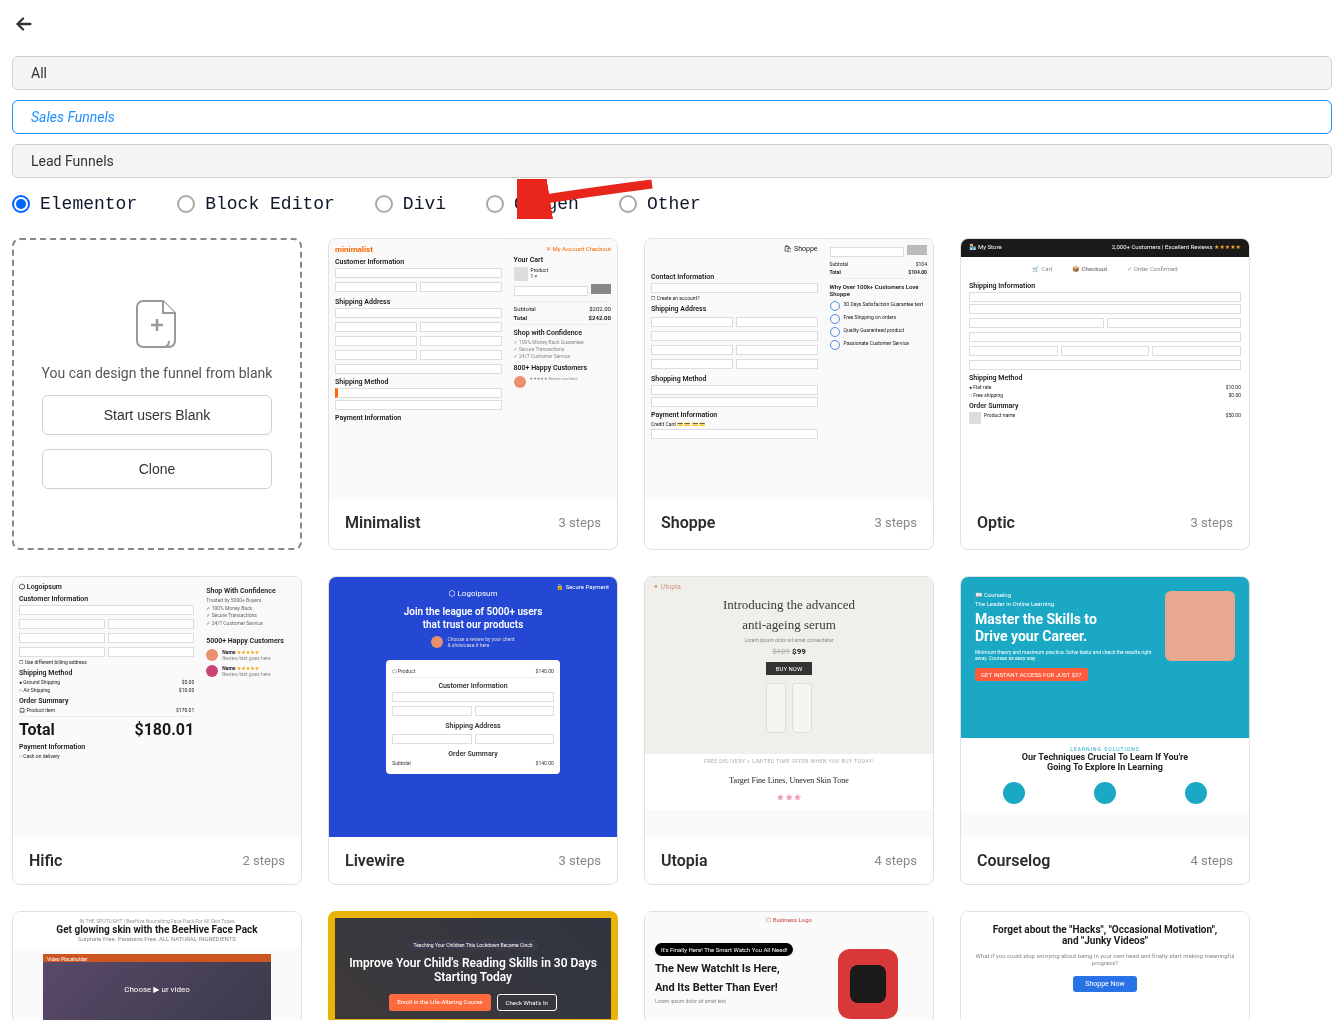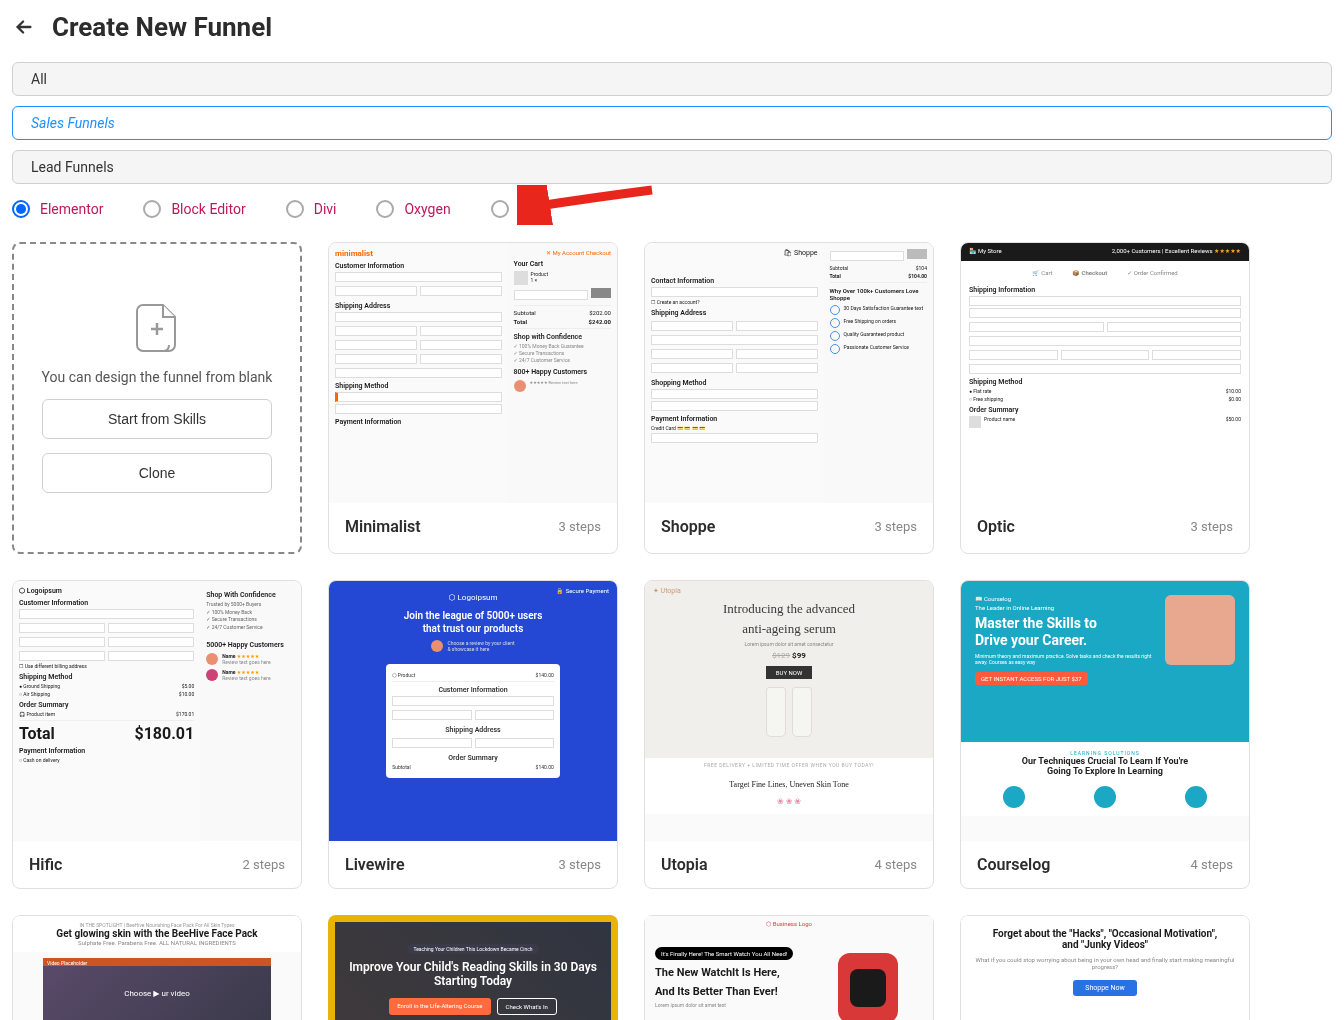--- a/index.html
+++ b/index.html
@@ -11,21 +11,21 @@
     
     .tabs { display: flex; gap: 10px; margin-bottom: 16px; flex-direction: column; }
     .tab { padding: 8px 18px; border: 1px solid #d0d0d0; border-radius: 6px; background: #f5f5f5; font-size: 14px; cursor: pointer; color: #333; }
     .tab.active { border-color: #1e90ff; background: #fff; color: #1e90ff; font-style: italic; }
     
     .radio-row { display: flex; gap: 40px; margin-bottom: 24px; align-items: center; position: relative; }
     .radio-item { display: flex; align-items: center; gap: 10px; cursor: pointer; }
     .radio-circle { width: 18px; height: 18px; border: 2px solid #aaa; border-radius: 50%; display: flex; align-items: center; justify-content: center; }
     .radio-circle.checked { border-color: #0066ff; }
     .radio-circle.checked::after { content: ''; width: 10px; height: 10px; background: #0066ff; border-radius: 50%; }
-    .radio-label { font-size: 14px; color: #be185d; }
+    .radio-label { font-size: 18px; color: #0f172a; font-family: Liberation Mono, monospace; }
     
     .arrow-annotation { position: absolute; left: 505px; top: -15px; }
     
     .grid { display: grid; grid-template-columns: repeat(4, 290px); gap: 26px; }
     
     .card { border: 1px solid #e0e0e0; border-radius: 8px; overflow: hidden; background: #fff; }
     .card-preview { height: 260px; background: #fafafa; overflow: hidden; position: relative; }
     .card-footer { display: flex; justify-content: space-between; align-items: center; padding: 14px 16px; }
     .card-name { font-size: 16px; font-weight: 600; color: #2c2c2c; }
     .card-steps { font-size: 13px; color: #888; }
@@ -114,21 +114,20 @@
   </style>
 </head>
 <body>
 
 <div class="header">
   <div class="back-arrow">
     <svg width="22" height="22" viewBox="0 0 24 24" fill="none" stroke="#333" stroke-width="2.5" stroke-linecap="round">
         <path d="M19 12H5M11 18l-6-6 6-6"></path>
       </svg>
   </div>
-  <h1 class="page-title">Create New Funnel</h1>
 </div>
 
 <div class="tabs">
   <div class="tab">All</div>
   <div class="tab active">Sales Funnels</div>
   <div class="tab">Lead Funnels</div>
 </div>
 
 <div class="radio-row">
   <div class="radio-item">
@@ -168,21 +167,21 @@
   <div class="blank-card">
     <div class="blank-icon">
       <svg width="44" height="52" viewBox="0 0 44 52" fill="none" stroke="#999" stroke-width="2">
           <path d="M8 2h20l12 12v28a6 6 0 01-6 6H8a6 6 0 01-6-6V8a6 6 0 016-6z"></path>
           <path d="M28 2v12h12" fill="#fff"></path>
           <path d="M22 20v12M16 26h12" stroke-width="2.5"></path>
           <path d="M28 48 q6 0 6-6" fill="#fff"></path>
         </svg>
     </div>
     <div class="blank-text">You can design the funnel from blank</div>
-    <button class="blank-btn">Start from Skills</button>
+    <button class="blank-btn">Start users Blank</button>
     <button class="blank-btn">Clone</button>
   </div>
 
   <div class="card">
     <div class="card-preview">
       <div class="tpl-mini">
         <div class="tpl-col">
           <div class="tpl-logo">minimalist</div>
           <div class="tpl-section-title">Customer Information</div>
           <div class="tpl-input"></div>

